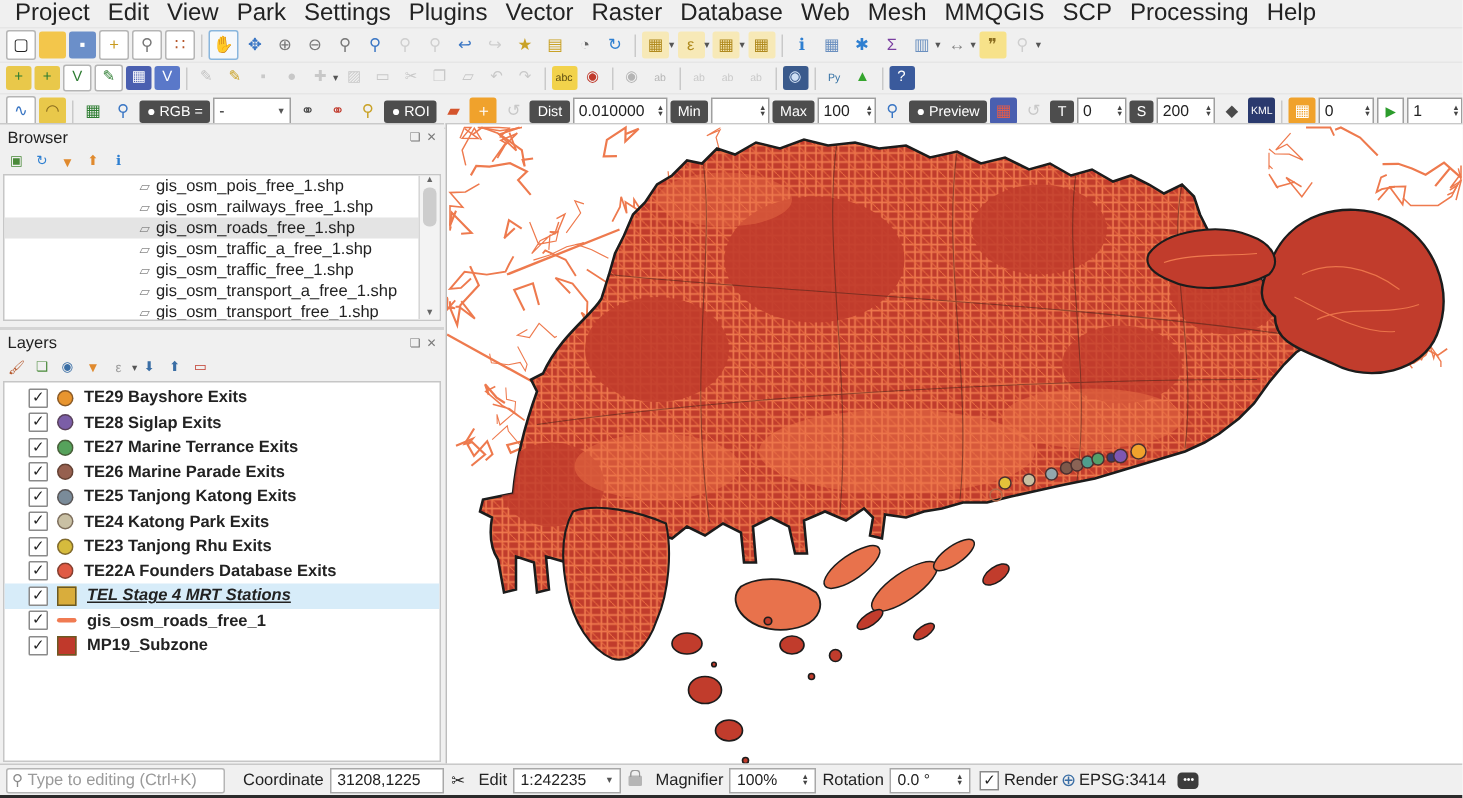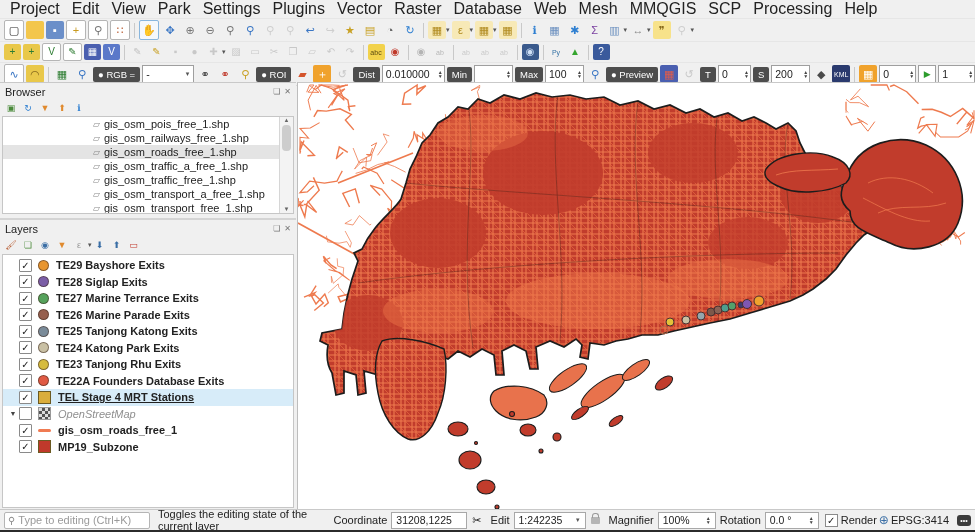--- a/index.html
+++ b/index.html
@@ -54,21 +54,21 @@
   .lrow .cb{width:11px;height:11px;background:#fff;border:1px solid #8a8a8a;border-radius:1px;margin-right:6px;
             display:flex;align-items:center;justify-content:center;font-size:10px;color:#222;flex:0 0 auto;}
   .lrow .mk{margin-right:7px;flex:0 0 auto;}
   .mk.dot{width:9px;height:9px;border-radius:50%;border:1px solid rgba(60,40,30,.55);}
   .mk.sq{width:11px;height:11px;border:1px solid #6b5a22;}
   .mk.line{width:13px;height:3px;border-radius:2px;}
   .mk.checker{width:11px;height:11px;border:1px solid #999;
      background:conic-gradient(#555 25%,#ddd 0 50%,#555 0 75%,#ddd 0);background-size:6px 6px;}
   .lrow .lbl{font-weight:bold;font-size:11px;}
   .lrow .lbl.ital{font-weight:normal;font-style:italic;color:#8f8f8f;}
-  .lrow .lbl.und{text-decoration:underline;}
+  .lrow .lbl.und{text-decoration:underline;font-style:italic;}
   
   #map{position:absolute;top:82px;left:297px;right:0;bottom:22px;background:#fff;
        border-top:1px solid #c9c9c9;border-left:1px solid #bdbdbd;}
   
   #statusbar{position:absolute;left:0;right:0;bottom:2px;height:20px;background:#f0f0f0;
              border-top:1px solid #c9c9c9;display:flex;align-items:center;padding:0 4px;font-size:11px;}
   #bottomedge{position:absolute;left:0;right:0;bottom:0;height:2px;background:#2b2b2b;}
   #locate{width:138px;height:15px;border:1px solid #b5b5b5;border-radius:2px;background:#fff;display:flex;
           align-items:center;padding:0 3px;color:#9a9a9a;margin-right:8px;}
   #locate .q{font-size:10px;margin-right:3px;color:#8a8a8a;}
@@ -390,26 +390,20 @@
           <span class="exp"></span>
           <span class="cb">✓</span>
           <span class="mk dot" style="background: rgb(224, 90, 68);"></span>
           <span class="lbl">TE22A Founders Database Exits</span>
         </div>
         <div class="lrow sel">
           <span class="exp"></span>
           <span class="cb">✓</span>
           <span class="mk sq" style="background: rgb(217, 173, 60);"></span>
           <span class="lbl und">TEL Stage 4 MRT Stations</span>
-        </div>
-        <div class="lrow">
-          <span class="exp">▼</span>
-          <span class="cb"></span>
-          <span class="mk checker"></span>
-          <span class="lbl ital">OpenStreetMap</span>
         </div>
         <div class="lrow">
           <span class="exp"></span>
           <span class="cb">✓</span>
           <span class="mk line" style="background: rgb(240, 123, 82);"></span>
           <span class="lbl">gis_osm_roads_free_1</span>
         </div>
         <div class="lrow">
           <span class="exp"></span>
           <span class="cb">✓</span>
@@ -584,21 +578,20 @@
         <circle cx="461" cy="218" r="5" fill="#f0a22c" stroke="#4a3030" stroke-width="1"></circle>
       </g>
 </svg>
 </div>
 
 <div id="statusbar">
   <div id="locate">
     <span class="q">⚲</span>
     <span>Type to editing (Ctrl+K)</span>
   </div>
-  <div id="statusmsg">Toggles the editing state of the current layer</div>
   <span class="sblab">Coordinate</span>
   <span class="sbbox" style="width:66px;">31208,1225</span>
   <span style="font-size:11px;margin:0 5px;">✂</span>
   <span class="sblab">Edit</span>
   <span class="sbbox" style="width:62px;justify-content:space-between;">
     <span>1:242235</span>
     <span class="dd">▾</span>
   </span>
   <span class="lockic"></span>
   <span class="sblab">Magnifier</span>

